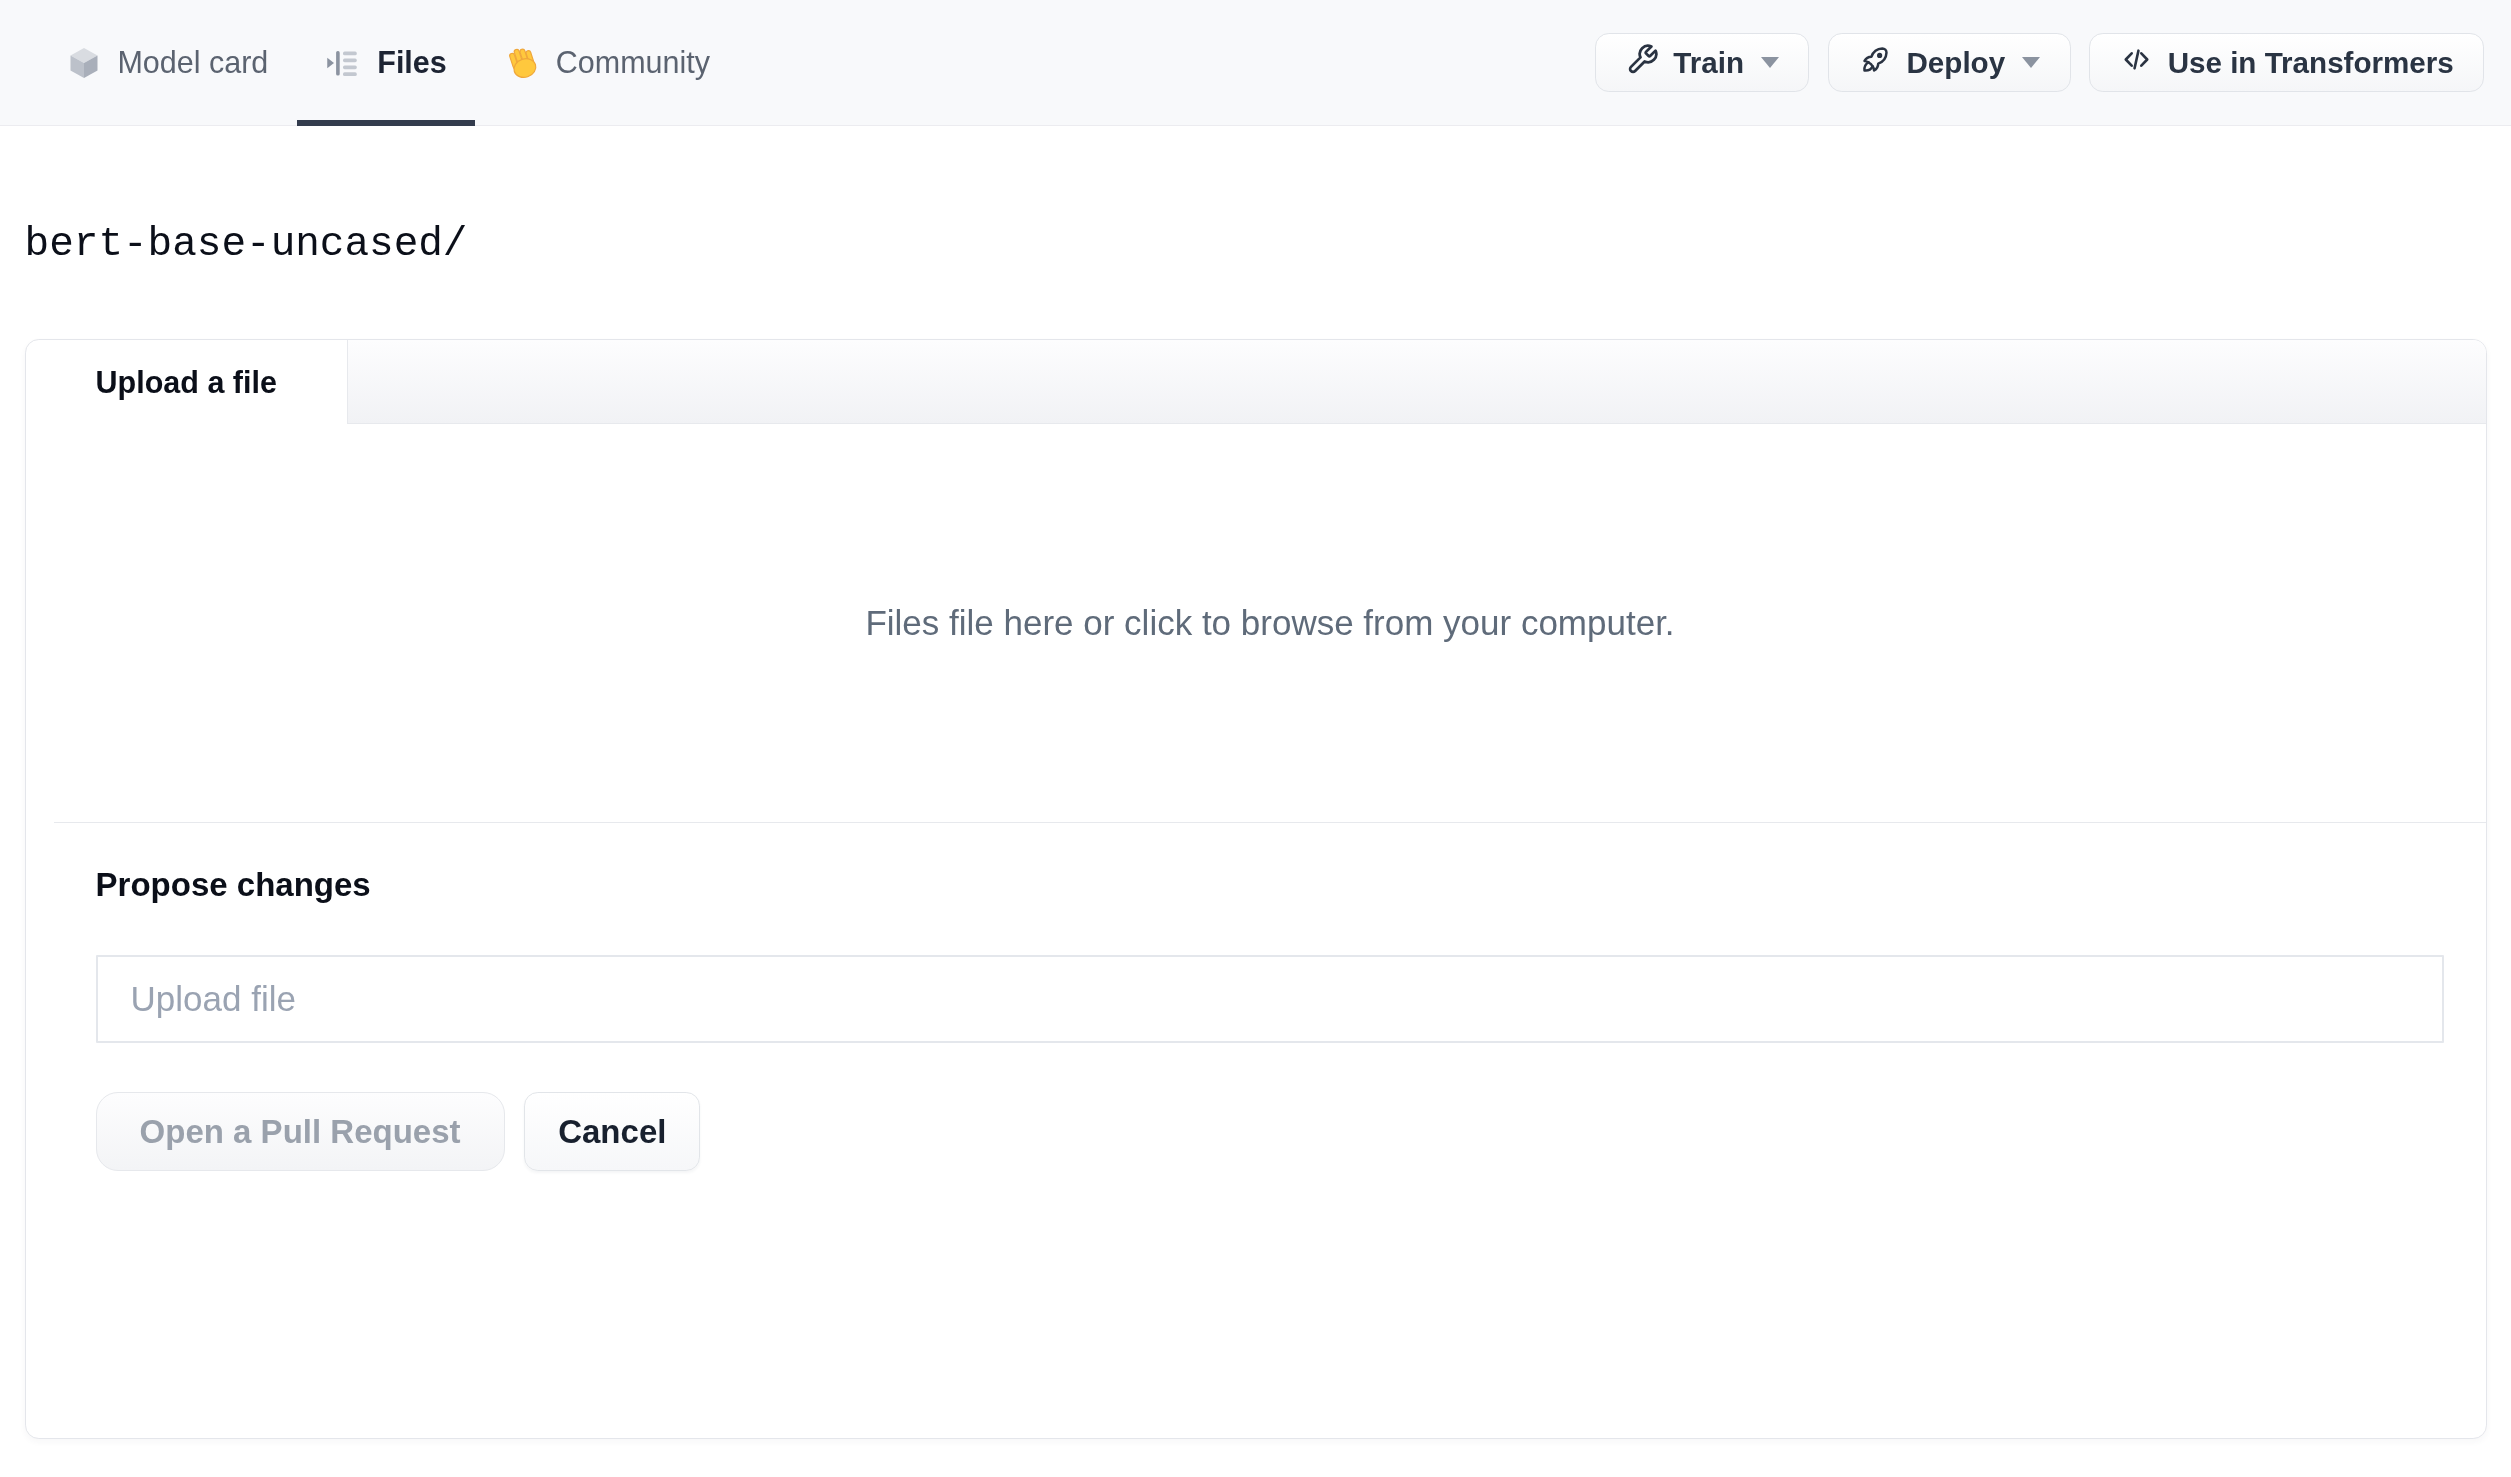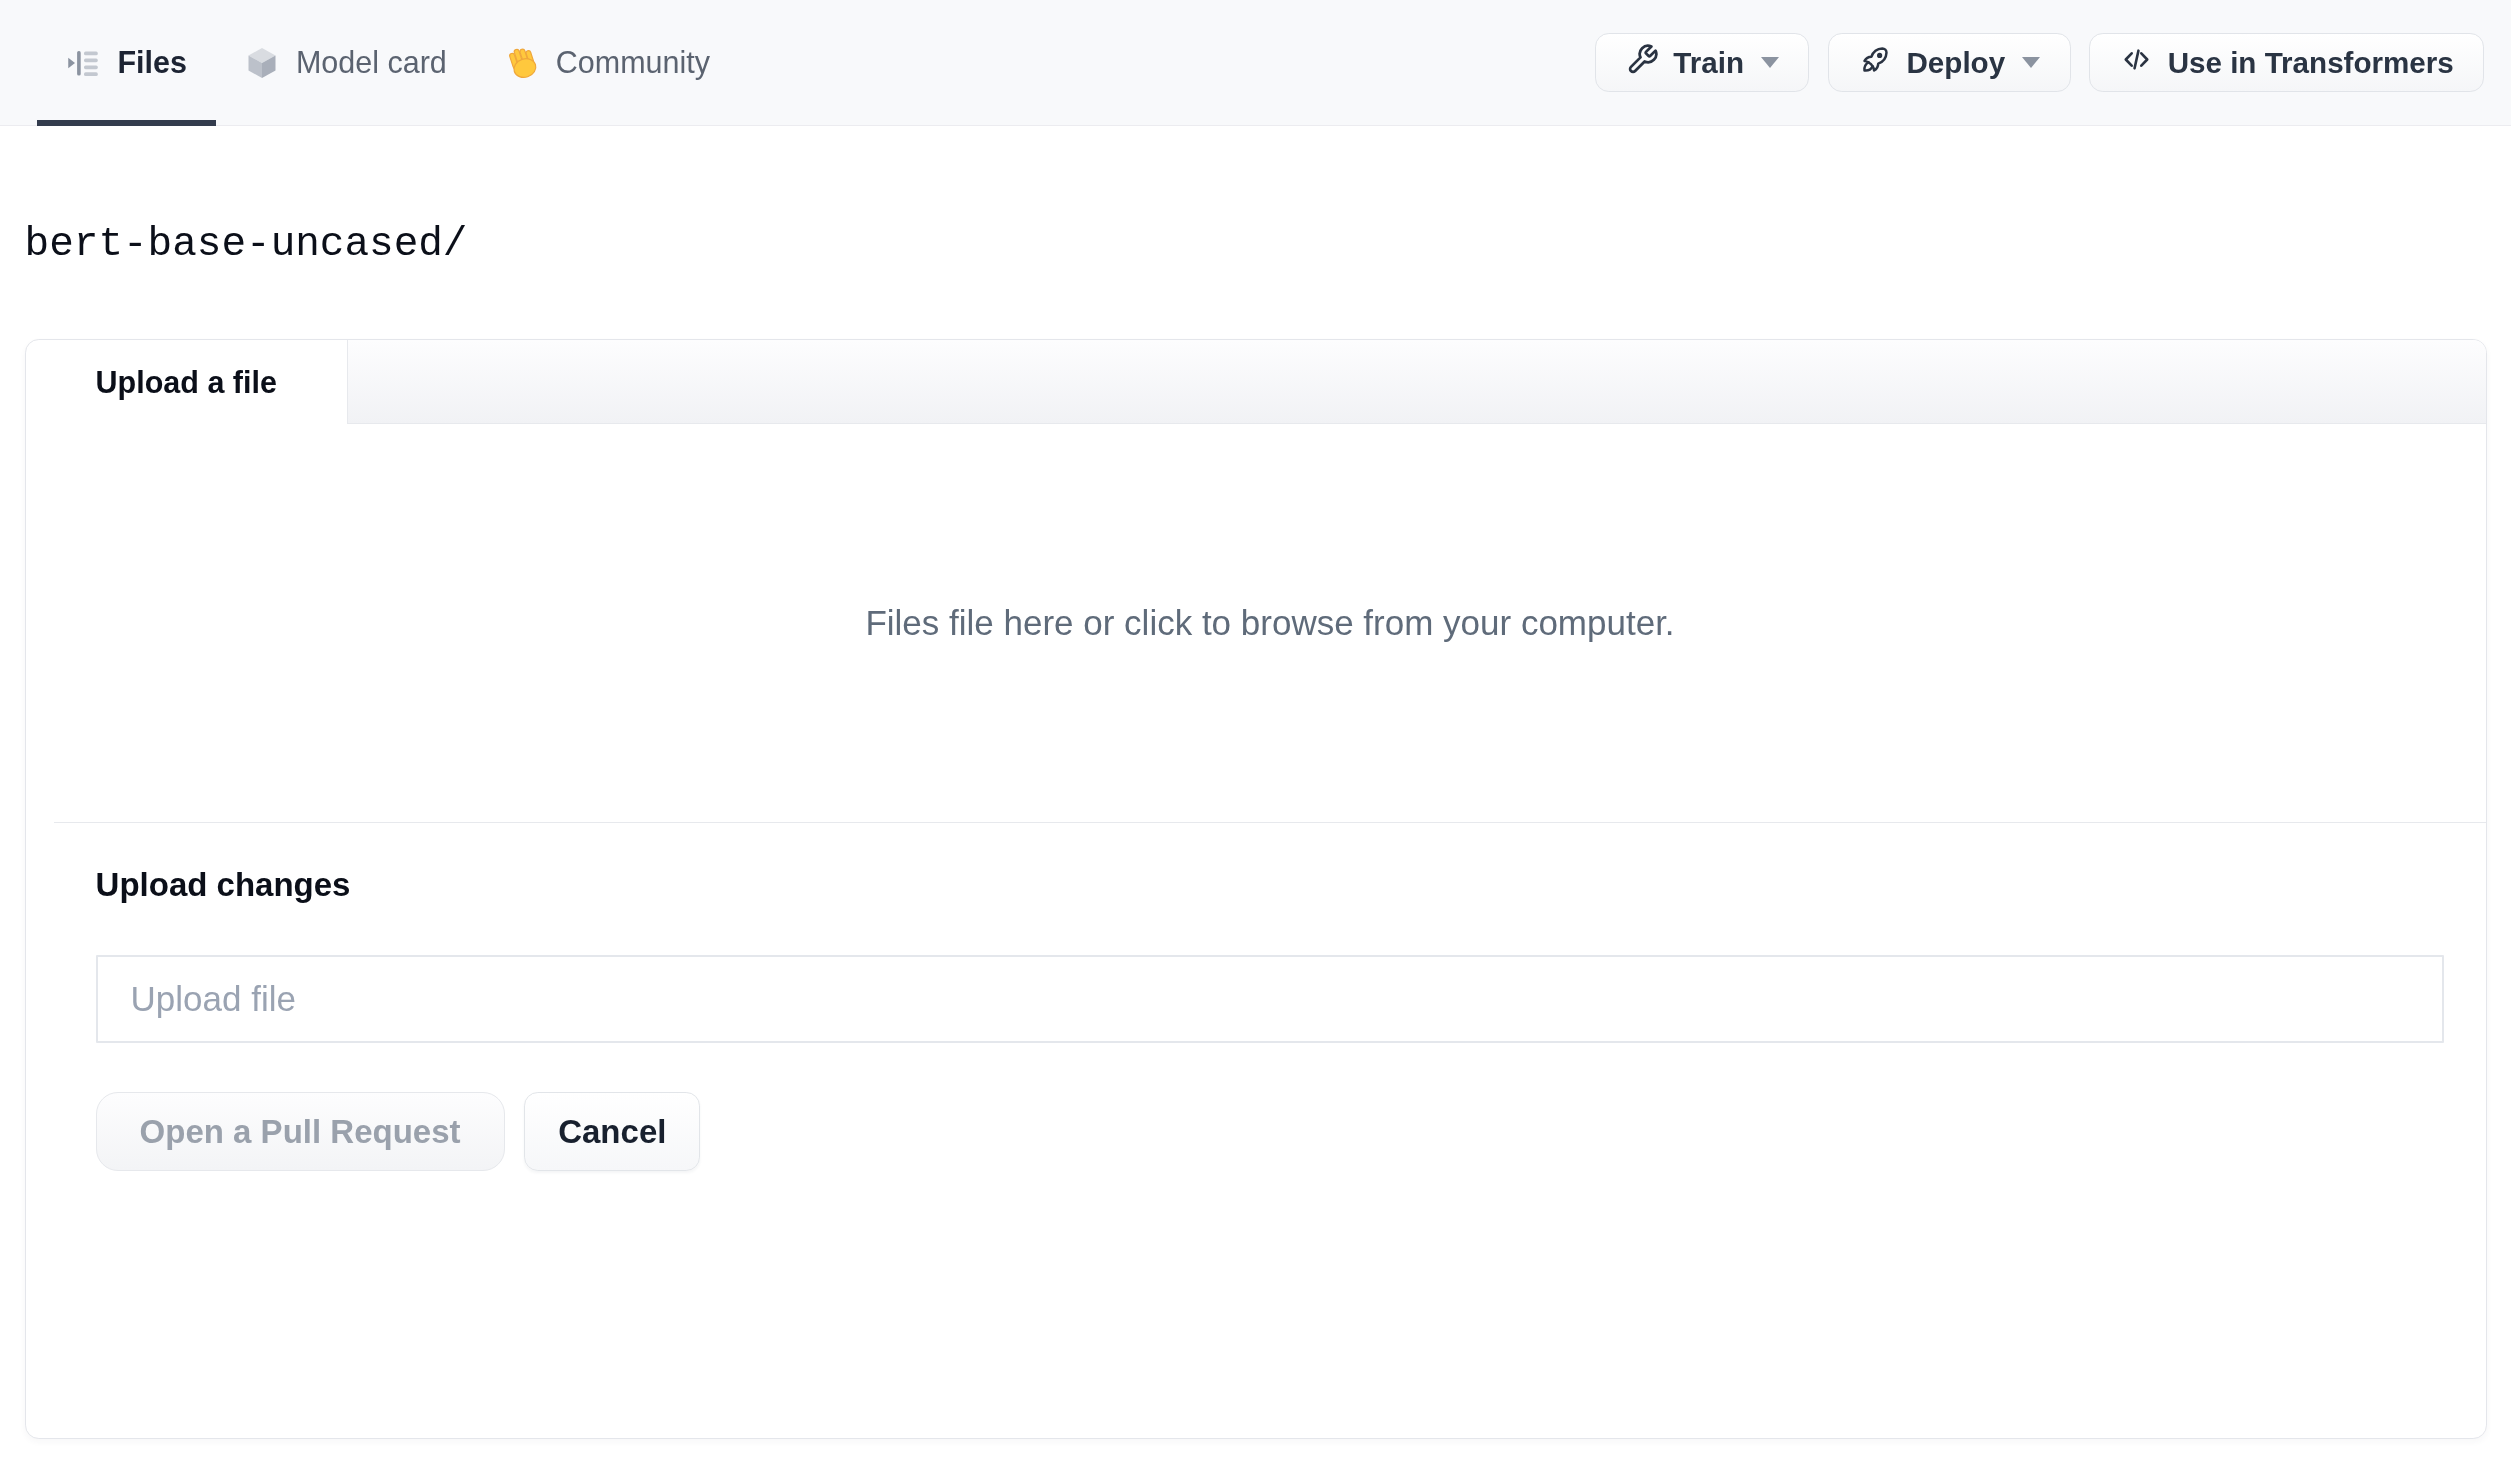--- a/index.html
+++ b/index.html
@@ -146,43 +146,43 @@
     cursor: pointer;
     box-shadow: 0 2px 3px rgba(40,50,70,0.05);
   }
 </style>
 </head>
 <body>
 
 <div class="nav">
   <div class="tabs">
 
+    <a class="tab">
+      <span class="icon">
+        <svg viewBox="0 0 24 24">
+          <polygon points="12,2 21,7 12,12 3,7" fill="#d9dce1"></polygon>
+          <polygon points="3,7 12,12 12,22 3,17" fill="#bcc1ca"></polygon>
+          <polygon points="21,7 12,12 12,22 21,17" fill="#a9afba"></polygon>
+        </svg>
+      </span>
+      <span>Model card</span>
+    </a>
+
     <a class="tab active">
       <span class="icon">
         <svg viewBox="0 0 24 24">
           <path d="M1.5 8.5l4.5 3.5-4.5 3.5z" fill="#8b93a0"></path>
           <rect x="7.4" y="4" width="2.4" height="16.4" rx="1.1" fill="#8b93a0"></rect>
           <rect x="12" y="4.4" width="9.2" height="2.5" rx="1.1" fill="#c3c8d0"></rect>
           <rect x="12" y="9" width="9.2" height="2.5" rx="1.1" fill="#c3c8d0"></rect>
           <rect x="12" y="13.6" width="9.2" height="2.5" rx="1.1" fill="#c3c8d0"></rect>
           <rect x="12" y="18.2" width="9.2" height="2.5" rx="1.1" fill="#c3c8d0"></rect>
         </svg>
       </span>
       <span>Files</span>
-    </a>
-
-    <a class="tab">
-      <span class="icon">
-        <svg viewBox="0 0 24 24">
-          <polygon points="12,2 21,7 12,12 3,7" fill="#d9dce1"></polygon>
-          <polygon points="3,7 12,12 12,22 3,17" fill="#bcc1ca"></polygon>
-          <polygon points="21,7 12,12 12,22 21,17" fill="#a9afba"></polygon>
-        </svg>
-      </span>
-      <span>Model card</span>
     </a>
 
     <a class="tab">
       <span class="icon">
         <svg viewBox="0 0 24 24">
           <g transform="rotate(-18 12 12)" fill="#FFC83D" stroke="#EFA73B" stroke-width="0.8">
             <rect x="5.6" y="3.8" width="3.3" height="10.5" rx="1.65"></rect>
             <rect x="9.3" y="2.2" width="3.3" height="12.5" rx="1.65"></rect>
             <rect x="13" y="3.2" width="3.3" height="11.5" rx="1.65"></rect>
             <rect x="16.6" y="5.4" width="3.1" height="9.3" rx="1.55"></rect>
@@ -239,21 +239,21 @@
     <div class="tabstrip">
       <div class="active-tab">Upload a file</div>
       <div class="strip-rest"></div>
     </div>
 
     <div class="dropzone">
       <span>Files file here or click to browse from your computer.</span>
     </div>
 
     <div class="propose">
-      <h2>Upload changes</h2>
+      <h2>Propose changes</h2>
 
       <input class="field-input" type="text" placeholder="Upload file" style="">
 
 
       <div class="btn-row">
         <button class="pr-btn" disabled="">Open a Pull Request</button>
         <button class="cancel-btn">Cancel</button>
       </div>
     </div>
 

